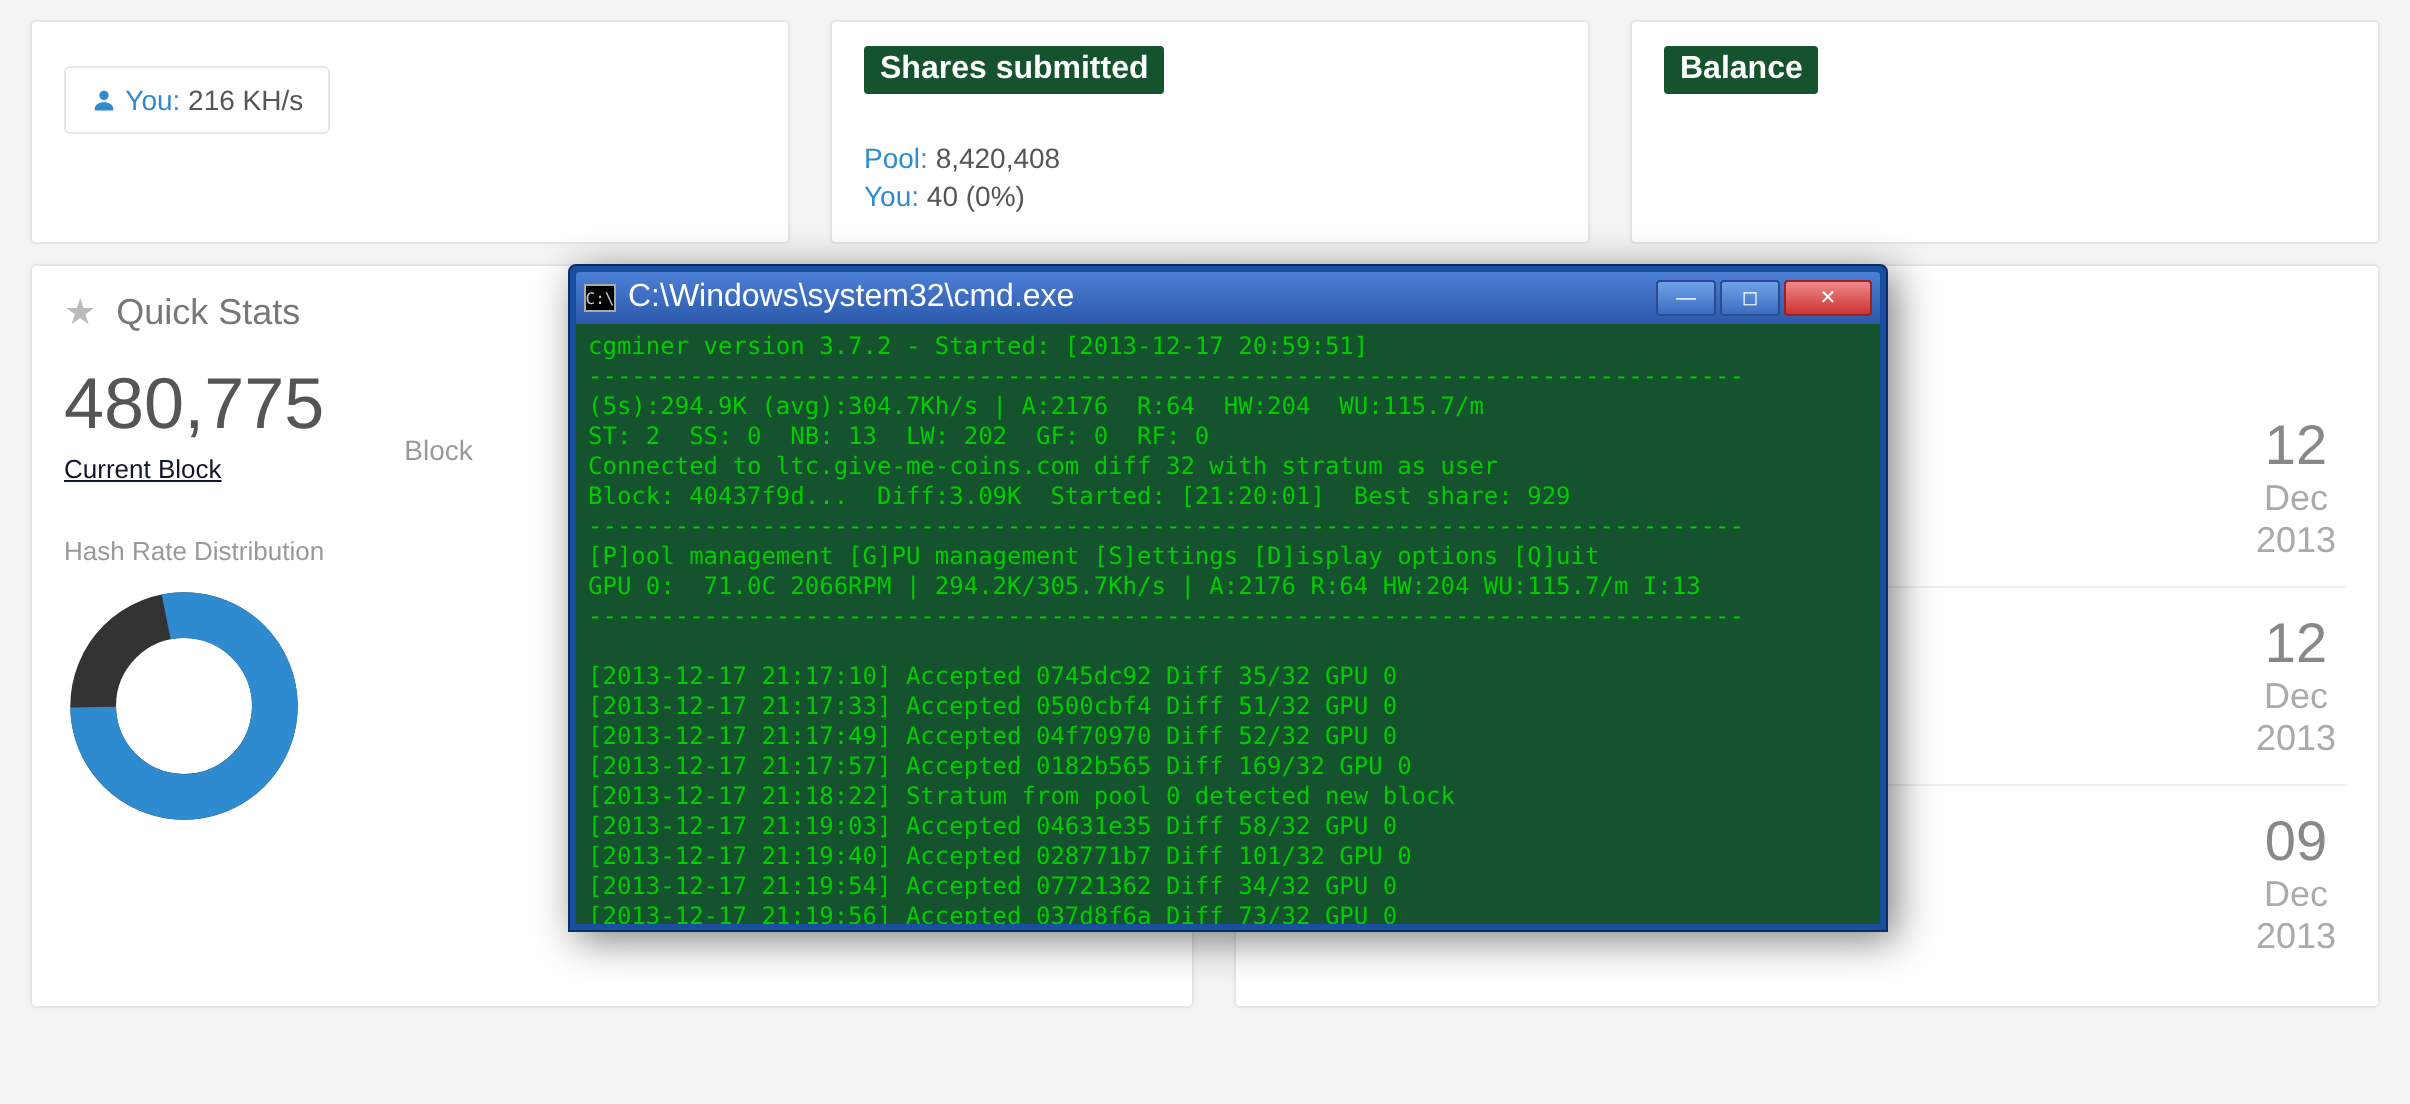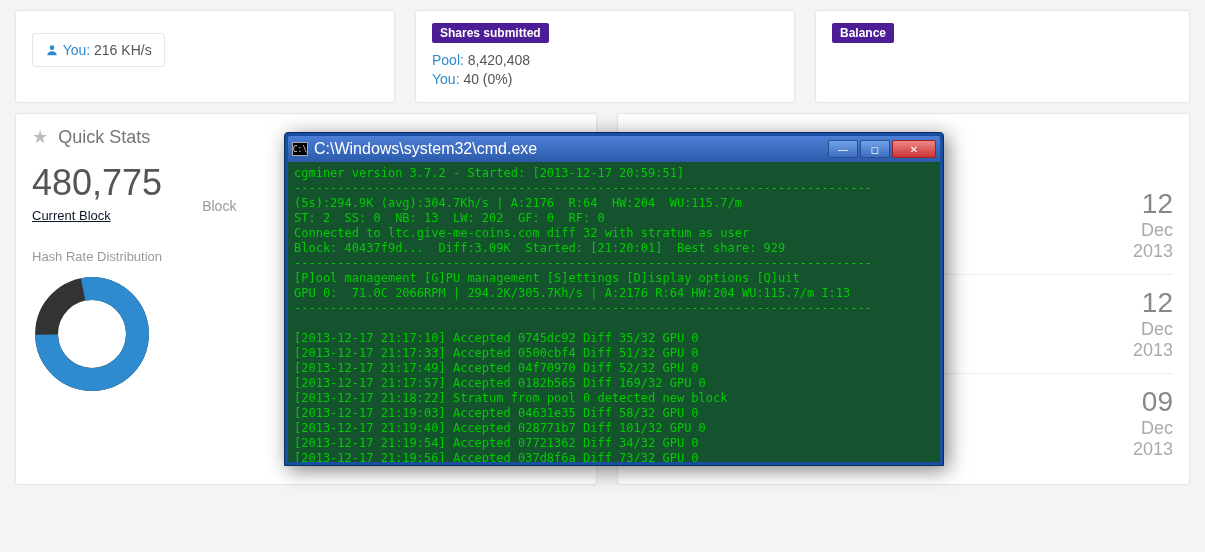--- a/index.html
+++ b/index.html
@@ -29,47 +29,47 @@
   .green { color: #27ae60; }
   .hashbox {
     margin-top: 10px;
     border: 1px solid #e6e6e6;
     border-radius: 3px;
     padding: 8px 12px;
     display: inline-block;
   }
   .badge {
     display: inline-block;
-    background: #4c1d95;
+    background: #14532d;
     color: #fff;
-    font-size: 12px;
+    font-size: 16px;
     padding: 3px 8px;
     border-radius: 2px;
     font-weight: 600;
-    margin-bottom: 6px;
+    margin-bottom: 21px;
   }
   .line { margin: 3px 0; }
   .lt-sym { font-family: Arial; font-weight: bold; font-style: italic; }
   
   .row2 { display: flex; gap: 20px; padding: 10px 15px; }
   .stats-panel { width: 585px; min-height: 330px; }
   .news-panel { width: 576px; min-height: 330px; position: relative; }
   .section-title {
     font-size: 18px; font-weight: 400; color: #777;
     display: flex; align-items: center; gap: 10px;
     margin-bottom: 14px;
   }
   .bignum { font-size: 36px; font-weight: 300; color: #555; }
   .sublabel { color: #0f172a; font-size: 13px; margin-top: 4px; text-decoration: underline; }
   .hashdist { color: #999; font-size: 13px; margin-top: 26px; }
   .donut { margin-top: 10px; }
   .news-item { display: flex; justify-content: flex-end; align-items: flex-start; gap: 20px; padding: 12px 0; border-bottom: 1px solid #eee; }
   .news-item:last-child { border-bottom: none; }
   .news-text { flex: 1; color: #888; font-size: 13px; text-align: left; }
-  .news-date { text-align: right; min-width: 50px; }
+  .news-date { text-align: center; min-width: 50px; }
   .news-day { font-size: 28px; color: #888; font-weight: 300; }
   .news-mon { font-size: 18px; color: #aaa; }
   
   .terminal-win {
     position: absolute;
     left: 284px; top: 132px;
     width: 660px;
     background: #1a4ea0;
     border: 1px solid #0b2e66;
     border-radius: 4px 4px 0 0;

